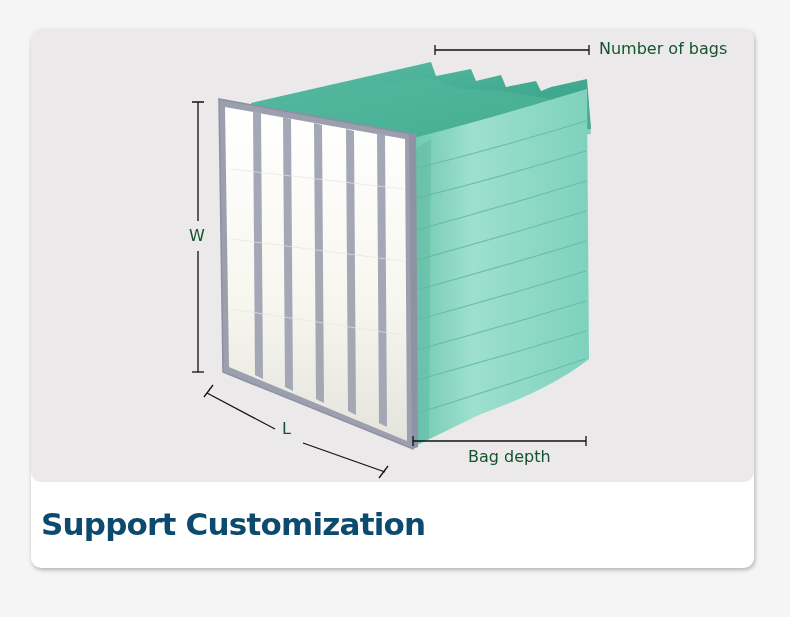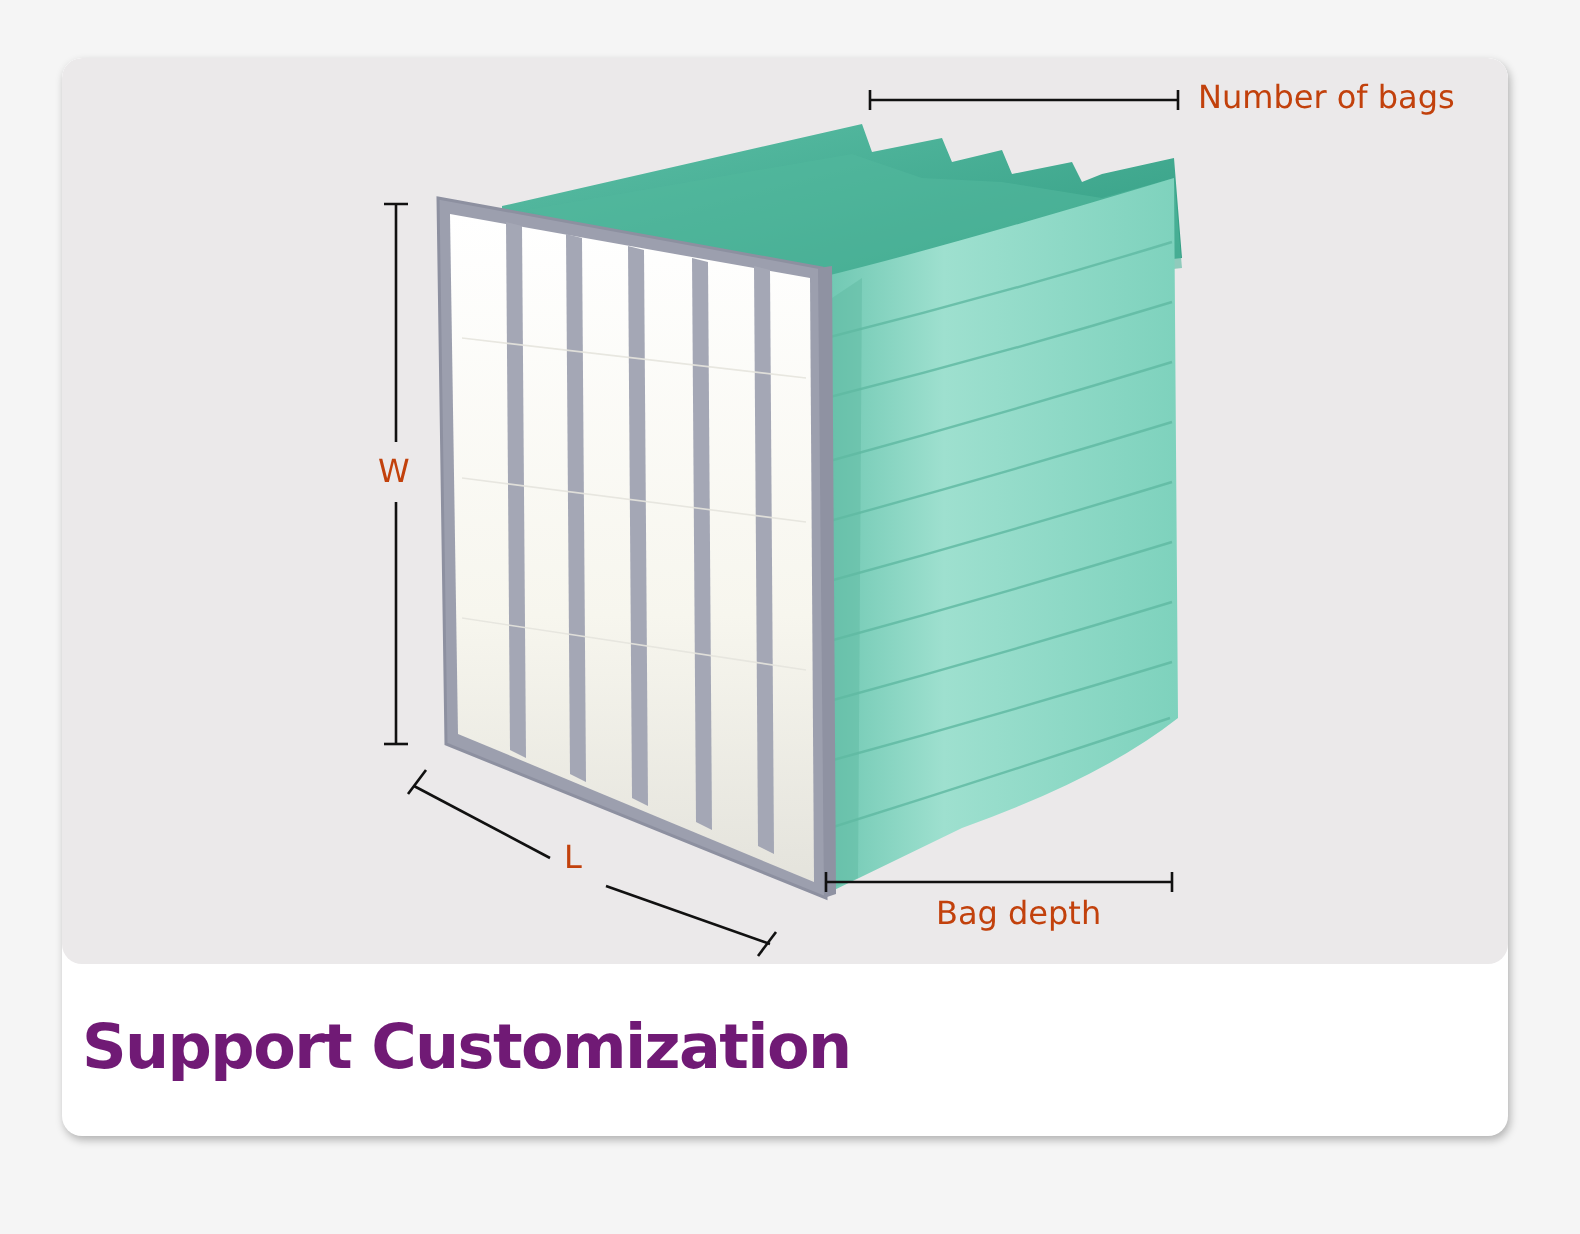--- a/index.html
+++ b/index.html
@@ -24,35 +24,35 @@
     left: 0; top: 0;
     width: 723px; height: 453px;
     background: #ebe9ea;
     border-radius: 10px 10px 10px 10px;
   }
   .figure { position: absolute; left: 0; top: 0; }
   .label {
     position: absolute;
     font-family: "DejaVu Sans", sans-serif;
     font-size: 16px;
-    color: #c2410c;
+    color: #14532d;
     white-space: nowrap;
   }
   .lbl-bags { left: 568px; top: 10px; }
   .lbl-w { left: 158px; top: 197px; }
   .lbl-l { left: 251px; top: 390px; }
   .lbl-depth { left: 437px; top: 418px; }
   .caption {
     position: absolute;
     left: 10px; top: 477px;
     font-family: "DejaVu Sans", sans-serif;
     font-weight: bold;
     font-size: 31px;
     letter-spacing: -0.8px;
-    color: #701a75;
+    color: #0c4a6e;
     white-space: nowrap;
   }
 </style>
 </head>
 <body>
 
 <div class="card">
   <div class="image-area">
     <svg class="figure" width="723" height="453" viewBox="0 0 723 453">
       <defs>

